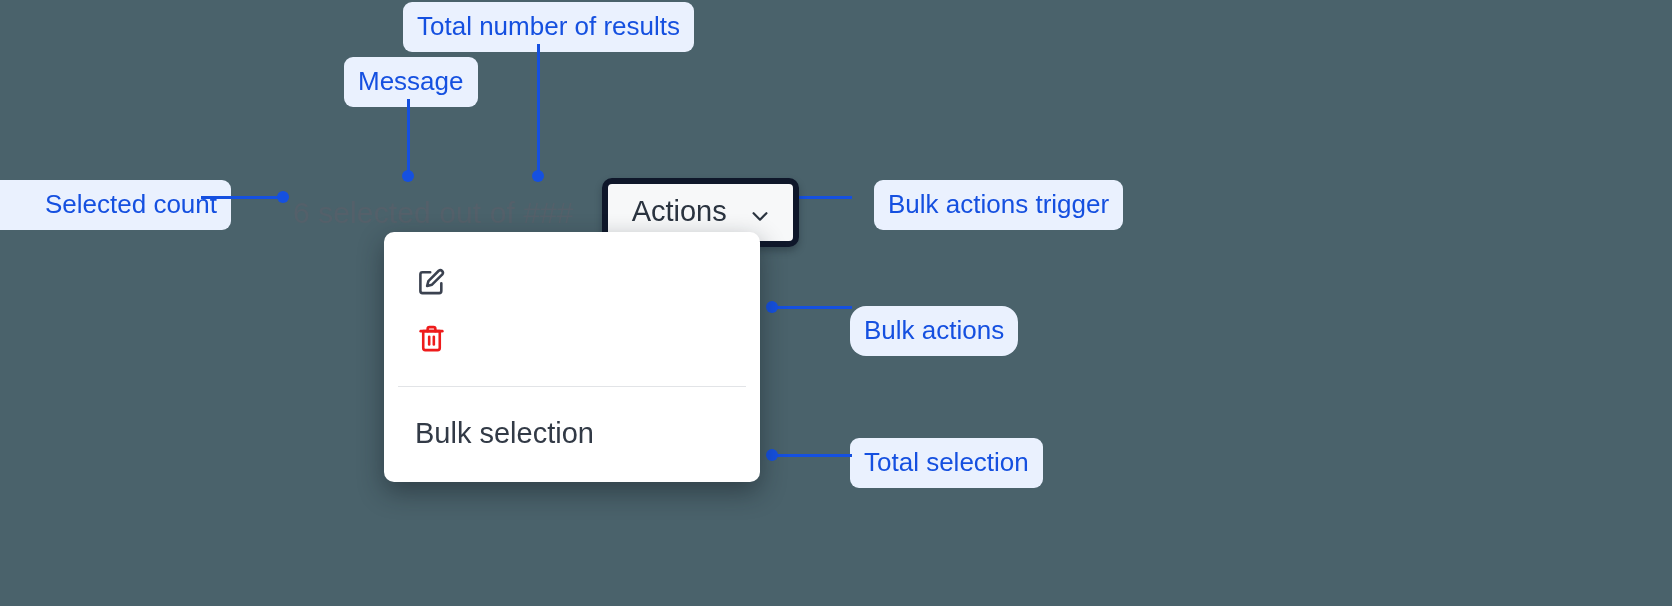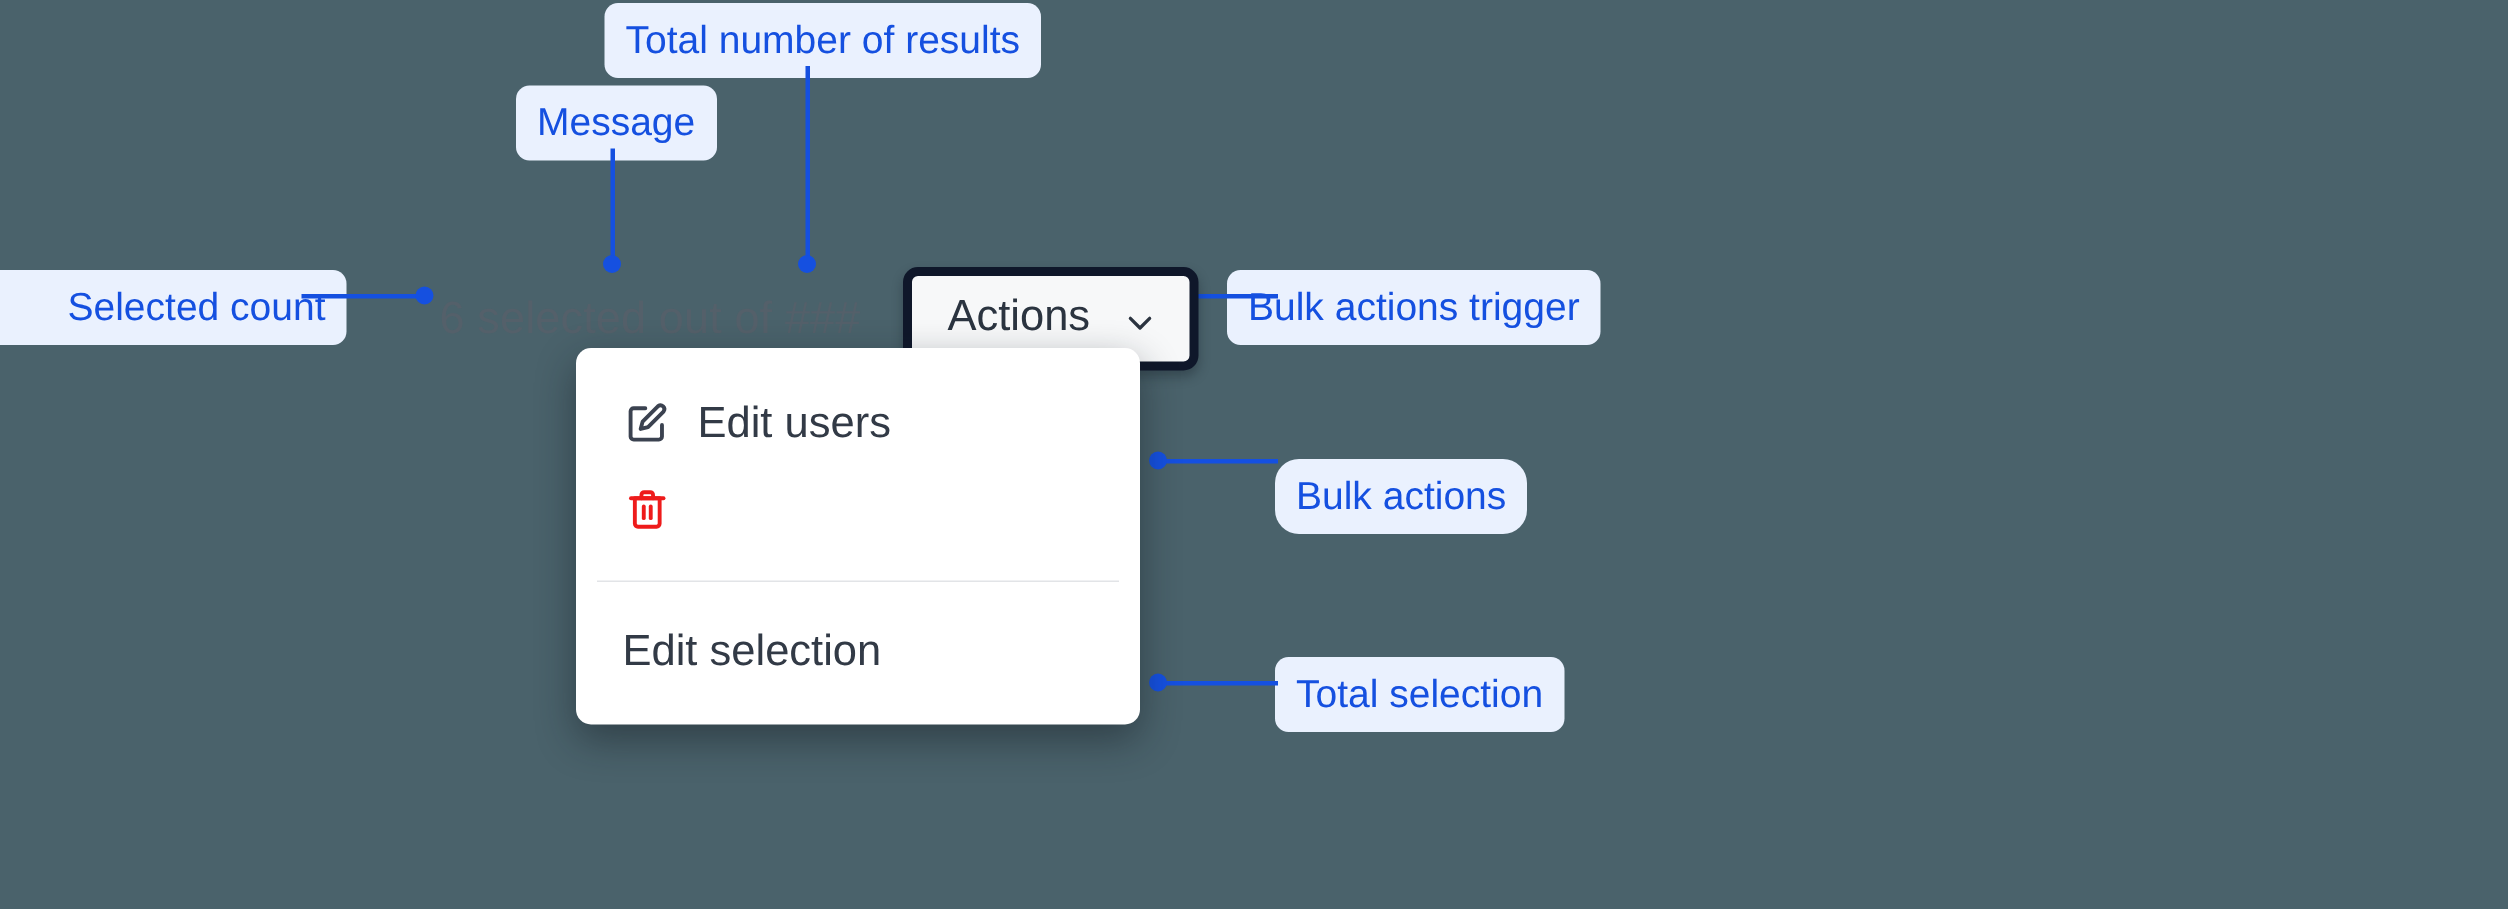--- a/index.html
+++ b/index.html
@@ -128,21 +128,21 @@
 </style>
 </head>
 <body>
 
 <div class="callout" style="left:403px; top:2px;">Total number of results</div>
 
 <div class="callout" style="left:344px; top:57px;">Message</div>
 
 <div class="callout flush-left" style="left:0px; top:180px;padding-left:45px;">Selected count</div>
 
-<div class="callout" style="left:818px; top:180px;">Bulk actions trigger</div>
+<div class="callout" style="left:874px; top:180px;">Bulk actions trigger</div>
 
 <div class="callout" style="left:850px; top:306px;border-radius:16px;">Bulk actions</div>
 
 <div class="callout" style="left:850px; top:438px;">Total selection</div>
 
 <div class="leader-v" style="left:537px; top:44px; height:132px;"></div>
 <div class="dot" style="left:532px; top:170px;"></div>
 
 <div class="leader-v" style="left:407px; top:99px; height:77px;"></div>
 <div class="dot" style="left:402px; top:170px;"></div>
@@ -174,35 +174,34 @@
 
 <div class="menu">
 
   <div class="menu-item">
     <span class="mi-icon">
       <svg width="31" height="31" viewBox="0 0 24 24" fill="none" stroke="#3b4250" stroke-width="2" stroke-linecap="round" stroke-linejoin="round">
         <path d="M11 4H5a1.6 1.6 0 0 0-1.6 1.6v13A1.6 1.6 0 0 0 5 20.2h13a1.6 1.6 0 0 0 1.6-1.6v-6"></path>
         <path d="M17.6 2.9a2 2 0 0 1 2.8 2.8L12.4 13.7 8.6 14.7l1-3.8z"></path>
       </svg>
     </span>
-    <span>Edit users</span>
   </div>
 
   <div class="menu-item danger">
     <span class="mi-icon">
       <svg width="31" height="31" viewBox="0 0 24 24" fill="none" stroke="#ee1b1b" stroke-width="2" stroke-linecap="round" stroke-linejoin="round">
         <path d="M3.6 6.3h16.8"></path>
         <path d="M9 6.3V4.6A1.4 1.4 0 0 1 10.4 3.2h3.2A1.4 1.4 0 0 1 15 4.6v1.7"></path>
         <path d="M5.6 6.3h12.8v13.1a1.6 1.6 0 0 1-1.6 1.6H7.2a1.6 1.6 0 0 1-1.6-1.6z"></path>
         <path d="M10.2 10.6v6"></path>
         <path d="M13.8 10.6v6"></path>
       </svg>
     </span>
   </div>
 
   <div class="menu-sep"></div>
 
 
   <div class="menu-item no-icon">
-    <span>Edit selection</span>
+    <span>Bulk selection</span>
   </div>
 
 </div>
 
 </body></html>

